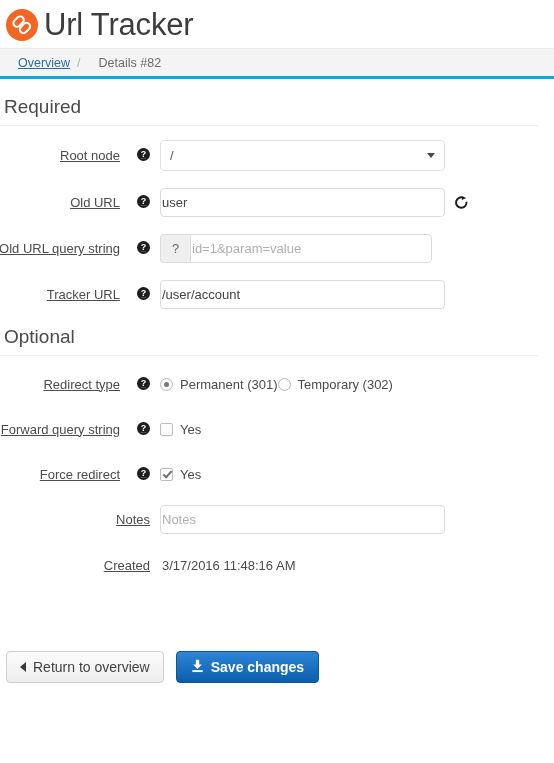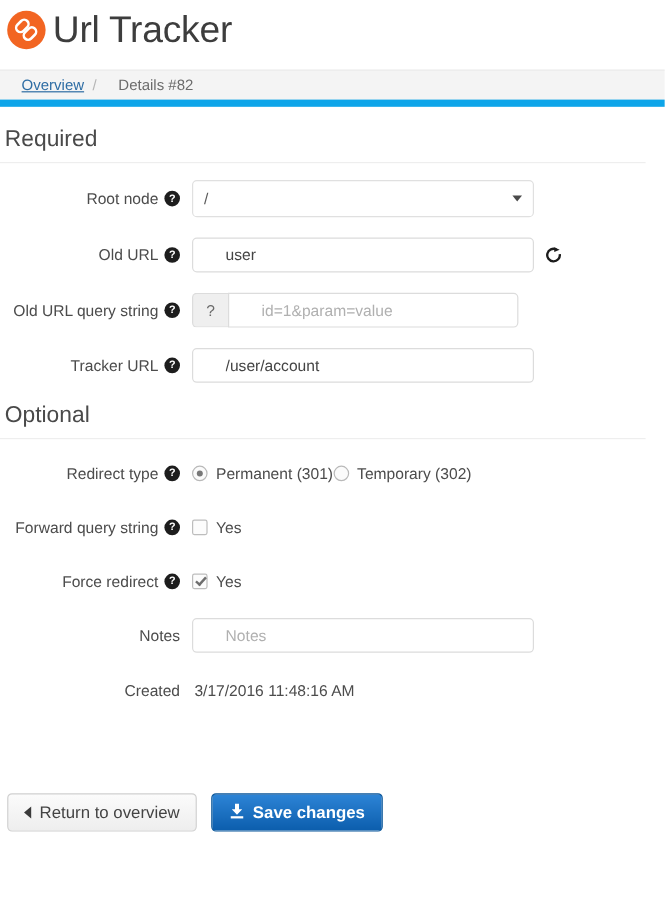--- a/index.html
+++ b/index.html
@@ -39,27 +39,26 @@
     color: #3d3d3d;
     margin-left: 6px;
     letter-spacing: -0.2px;
     line-height: 34px;
   }
 
   
   .breadcrumb-bar {
     background: #f4f4f4;
     border-top: 1px solid #ebebeb;
-    border-bottom: 6px solid #0ea5e9;
+    border-bottom: 3px solid #0ea5e9;
     height: 31px;
     display: flex;
     align-items: center;
     padding-left: 18px;
     box-sizing: border-box;
-    margin-top: 10px;
   }
   .crumb-link {
     color: #2e6da4;
     text-decoration: underline;
     font-size: 12.5px;
     cursor: pointer;
   }
   .crumb-sep {
     color: #b5b5b5;
     margin: 0 7px;
@@ -92,23 +91,24 @@
   .form-label {
     width: 160px;
     flex: 0 0 160px;
     text-align: right;
     padding-right: 10px;
     box-sizing: border-box;
     font-size: 13px;
     color: #4c4c4c;
     display: flex;
     justify-content: flex-end;
-    align-items: center;
-    gap: 5px;
+    align-items: flex-start;
+    gap: 17px;
     white-space: nowrap;
+    text-decoration: underline;
   }
   .form-control-area {
     display: flex;
     align-items: center;
     flex: 1 1 auto;
     min-width: 0;
   }
 
   
   .help-icon {
@@ -126,21 +126,21 @@
     flex: 0 0 13px;
   }
 
   
   .txt-input {
     width: 285px;
     height: 29px;
     box-sizing: border-box;
     border: 1px solid #dcdcdc;
     border-radius: 4px;
-    padding: 0 27px;
+    padding: 0 1px;
     font-family: "Liberation Sans", sans-serif;
     font-size: 13px;
     color: #444444;
     background: #ffffff;
     outline: none;
   }
   .txt-input::placeholder { color: #b0b0b0; }
 
   .select-input {
     width: 285px;

